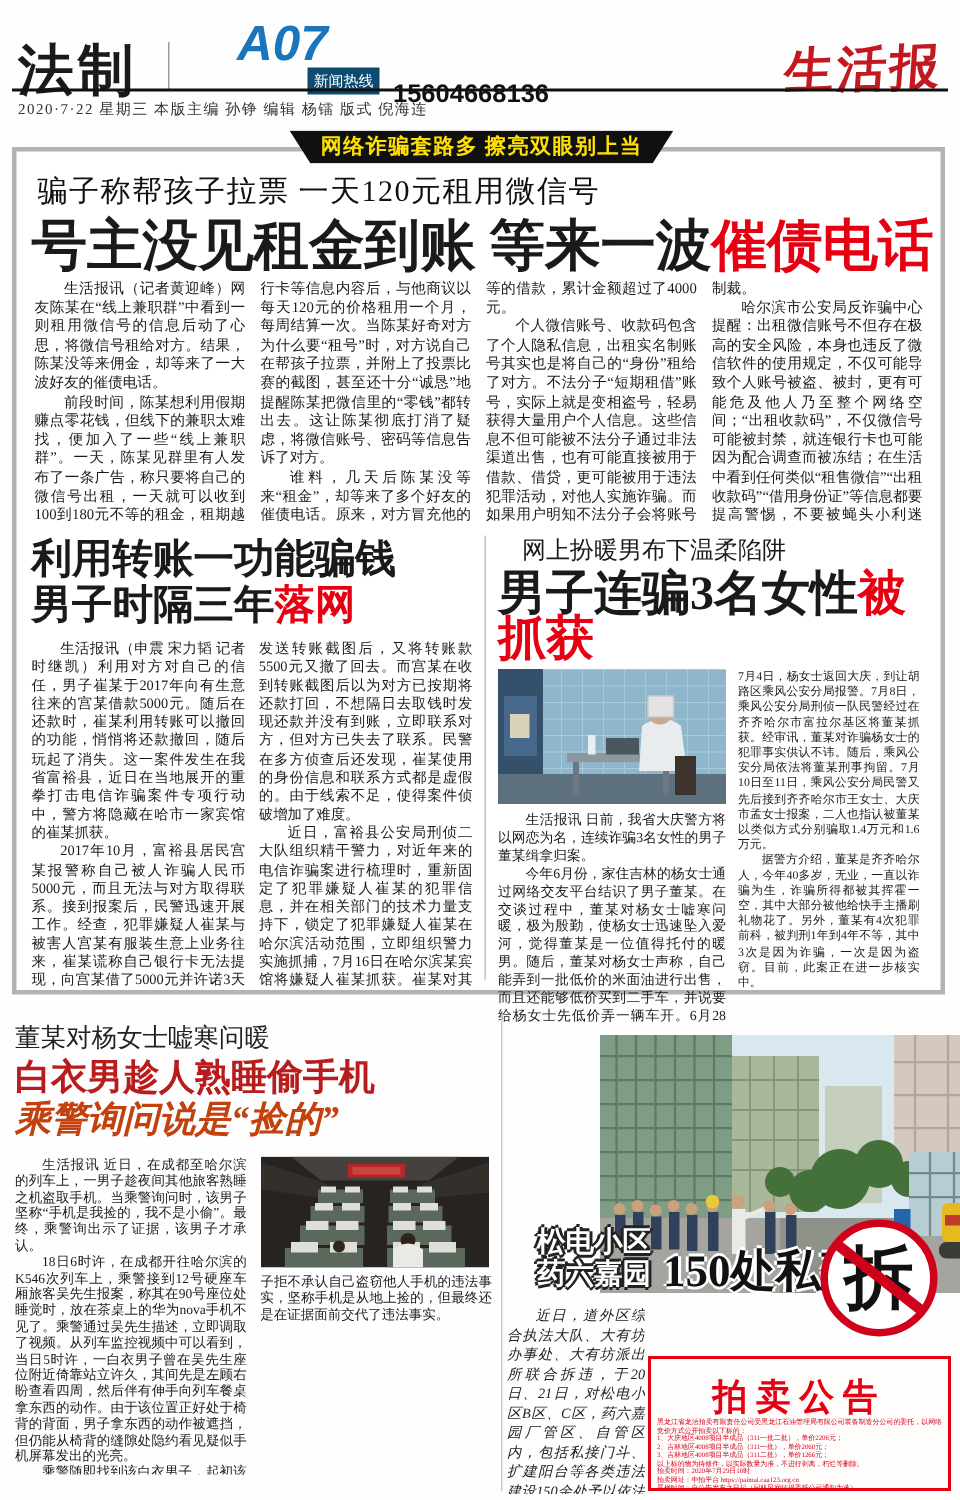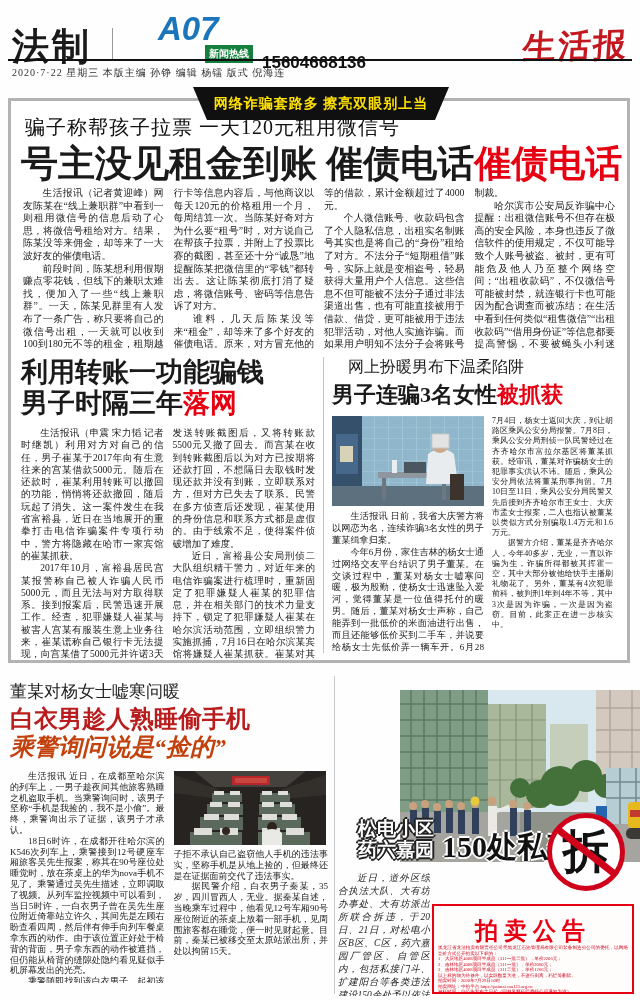--- a/index.html
+++ b/index.html
@@ -3,30 +3,30 @@
 <meta charset="utf-8">
 <style>
   html,body{margin:0;padding:0;background:#e9e9e9;}
   .page{position:relative;width:640px;height:1000px;margin:0 auto;background:#fefefe;overflow:hidden;
         font-family:"Liberation Serif","DejaVu Serif",serif;color:#1a1a1a;}
   
   .m-section{position:absolute;left:12px;top:22px;font-size:37px;font-weight:900;letter-spacing:3px;}
   .m-vrule{position:absolute;left:112px;top:28px;width:1px;height:32px;background:#9a9a9a;}
   .m-pageno{position:absolute;left:122px;top:10px;font-size:33px;font-weight:900;font-style:italic;
             color:#1b75bb;font-family:"Liberation Sans",sans-serif;margin-left:36px;}
-  .m-badge{position:absolute;left:205px;top:45px;background:#15803d;color:#fff;font-size:10px;
-           font-weight:700;padding:2px 4px;font-family:"Liberation Sans",sans-serif;}
+  .m-badge{position:absolute;left:205px;top:45px;background:#0c4a6e;color:#fff;font-size:10px;
+           font-weight:400;padding:2px 4px;font-family:"Liberation Sans",sans-serif;}
   .m-hotline{position:absolute;left:262px;top:41px;font-size:17px;font-weight:900;
              font-family:"Liberation Sans",sans-serif;color:#111;margin-top:12px;}
   .m-logo{position:absolute;right:12px;top:24px;font-size:33px;font-weight:900;color:#c41820;
           transform:skewX(-6deg) rotate(-2deg);letter-spacing:2px;}
   .m-rule{position:absolute;left:8px;top:59px;width:624px;height:2px;background:#111;}
   .m-dateline{position:absolute;left:12px;top:66px;font-size:10px;color:#333;letter-spacing:1px;}
   
-  .banner{position:absolute;left:193px;top:87px;width:256px;height:33px;background:#101010;z-index:3;
+  .banner{position:absolute;left:193px;top:87px;width:256px;height:22px;background:#101010;z-index:3;
           clip-path:polygon(0 0,100% 0,calc(100% - 14px) 100%,14px 100%);
           display:flex;align-items:center;justify-content:center;}
   .banner span{color:#ffe100;font-size:14px;font-weight:900;letter-spacing:1px;}
   
   .main-box{position:absolute;left:8px;top:98px;width:616px;height:559px;border:3px solid #b3b3b3;background:#fff;}
   .lead-kicker{position:absolute;left:14px;top:13px;font-size:20px;letter-spacing:1px;color:#111;}
   .lead-headline{position:absolute;left:10px;top:38px;width:600px;font-size:37px;font-weight:900;
                  letter-spacing:0;white-space:nowrap;}
   .red{color:#e60012;}
   .lead-cols{position:absolute;left:12px;top:86px;width:592px;height:164px;display:flex;gap:10px;overflow:hidden;}
@@ -35,21 +35,21 @@
   .cont p:first-child{text-indent:0;}
   
   .sub-row{position:absolute;left:0;top:252px;width:610px;height:304px;display:flex;}
   .vdiv{width:1px;background:#c2c2c2;margin:4px 0;}
   .art-fraud{width:312px;padding:4px 8px 0 10px;box-sizing:border-box;}
   .art-fraud h2{margin:0 0 8px 0;font-size:27px;line-height:31px;font-weight:900;}
   .fraud-cols{display:flex;gap:9px;height:232px;overflow:hidden;}
   .fraud-cols .col{flex:1;font-size:9.6px;line-height:12.3px;text-align:justify;overflow:hidden;}
   .art-romance{flex:1;padding:4px 8px 0 8px;box-sizing:border-box;}
   .art-romance .kicker{font-size:16px;margin:0 0 2px 16px;}
-  .art-romance h2{margin:0 0 6px 0;font-size:22px;line-height:30px;font-weight:900;}
+  .art-romance h2{margin:0 0 6px 0;font-size:32px;line-height:30px;font-weight:900;}
   .romance-cols{display:flex;gap:8px;height:238px;overflow:hidden;}
   .romance-cols .col0{width:152px;font-size:9.2px;line-height:11.9px;text-align:justify;overflow:hidden;}
   .romance-cols .col1{flex:1;font-size:7.9px;line-height:10.2px;text-align:justify;overflow:hidden;}
   .photo1{width:152px;height:90px;margin-bottom:5px;display:block;}
   
   .art-train{position:absolute;left:10px;top:666px;width:318px;height:330px;}
   .art-train .kicker{font-size:17px;margin:14px 0 2px 0;color:#222;}
   .art-train h1{margin:0;font-size:24px;line-height:28px;font-weight:900;color:#b91c1c;}
   .art-train h1.h2brown{color:#c2410c;font-style:italic;}
   .train-cols{display:flex;gap:9px;height:212px;margin-top:10px;overflow:hidden;}
@@ -93,21 +93,21 @@
   <div class="m-rule"></div>
   <div class="m-dateline">2020·7·22 星期三  本版主编 孙铮  编辑 杨镭  版式 倪海连</div>
 
   <div class="banner">
     <span>网络诈骗套路多 擦亮双眼别上当</span>
   </div>
 
   <section class="main-box">
     <div class="lead-kicker">骗子称帮孩子拉票 一天120元租用微信号</div>
     <div class="lead-headline">
-      <span>号主没见租金到账 催债电话</span><span class="red">催债电话</span>
+      <span>号主没见租金到账 等来一波</span><span class="red">催债电话</span>
     </div>
     <div class="lead-cols">
       <div class="col cols">
           <p>生活报讯（记者黄迎峰）网友陈某在“线上兼职群”中看到一则租用微信号的信息后动了心思，将微信号租给对方。结果，陈某没等来佣金，却等来了一大波好友的催债电话。</p>
           <p>前段时间，陈某想利用假期赚点零花钱，但线下的兼职太难找，便加入了一些“线上兼职群”。一天，陈某见群里有人发布了一条广告，称只要将自己的微信号出租，一天就可以收到100到180元不等的租金，租期越长费用越高，于是陈某便添加了对方为好友。对方在了解陈某的好友数量、是否绑定银</p>
         </div>
       <div class="col cols cont">
           <p>行卡等信息内容后，与他商议以每天120元的价格租用一个月，每周结算一次。当陈某好奇对方为什么要“租号”时，对方说自己在帮孩子拉票，并附上了投票比赛的截图，甚至还十分“诚恳”地提醒陈某把微信里的“零钱”都转出去。这让陈某彻底打消了疑虑，将微信账号、密码等信息告诉了对方。</p>
           <p>谁料，几天后陈某没等来“租金”，却等来了多个好友的催债电话。原来，对方冒充他的身份，以“遇到急事求帮忙”“帮缴电话费”等理由，向账号里的多名好友进行200至1000元不</p>
         </div>
@@ -231,21 +231,20 @@
               <rect x="46" y="57" width="18" height="7"></rect>
             <rect x="88" y="57" width="18" height="7"></rect>
               <rect x="112" y="57" width="18" height="7"></rect>
           </g>
           <circle cx="98" cy="56" r="5" fill="#2d241c"></circle>
           <path d="M88 62q10-8 20 0v12H88z" fill="#e9e9e6"></path>
           <circle cx="52" cy="60" r="4" fill="#302820"></circle>
         </svg>
         <div class="cols cont">
             <p>子拒不承认自己盗窃他人手机的违法事实，坚称手机是从地上捡的，但最终还是在证据面前交代了违法事实。</p>
-            <p>据民警介绍，白衣男子秦某，35岁，四川冒西人，无业。据秦某自述，当晚乘车过程中，他看见12号车厢90号座位附近的茶桌上放着一部手机，见周围旅客都在睡觉，便一时见财起意。目前，秦某已被移交至太原站派出所，并处以拘留15天。</p>
           </div>
       </div>
     </div>
   </article>
 
   <div class="bvdiv"></div>
 
   <div class="demo-photo">
     <svg viewBox="0 0 286 172" width="286" height="172" xmlns="http://www.w3.org/2000/svg">
       <rect width="286" height="172" fill="#d9e7ef"></rect>

